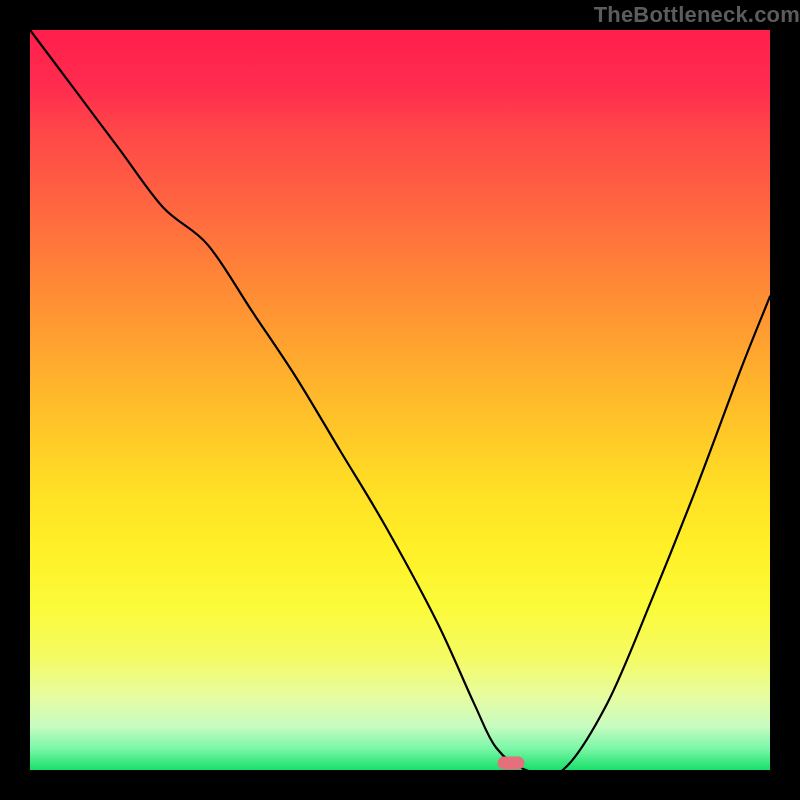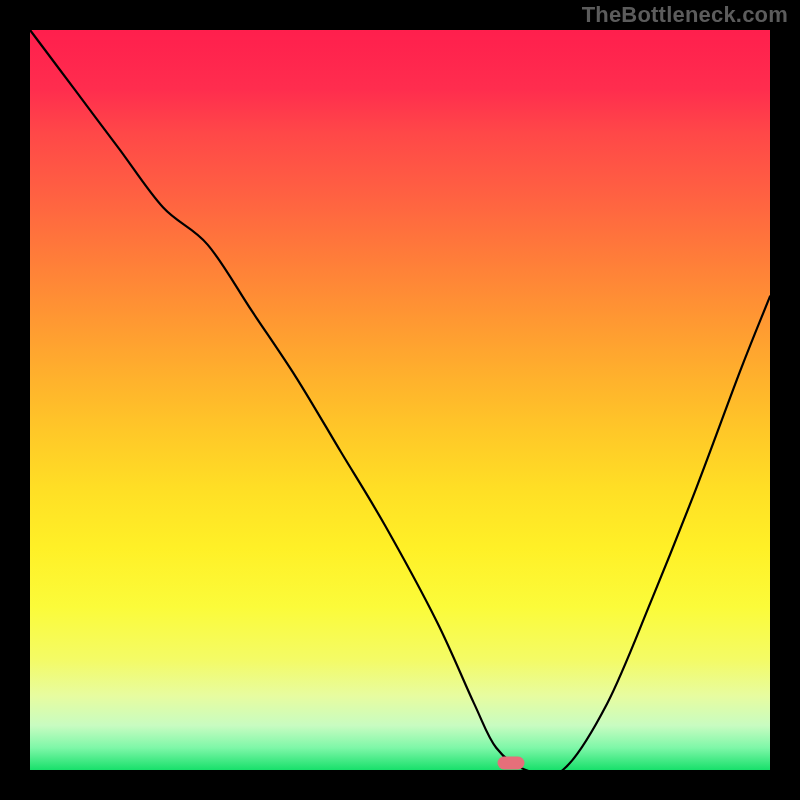--- a/index.html
+++ b/index.html
@@ -12,21 +12,21 @@
     font-family: Arial, Helvetica, sans-serif;
   }
   .container {
     position: relative;
     width: 800px;
     height: 800px;
   }
   .watermark {
     position: absolute;
     top: 2px;
-    right: 12px;
+    right: 0;
     color: #5c5c5c;
     font-size: 22px;
     font-weight: 600;
     letter-spacing: 0.2px;
     z-index: 20;
   }
   .plot-frame {
     position: absolute;
     left: 30px;
     top: 30px;

